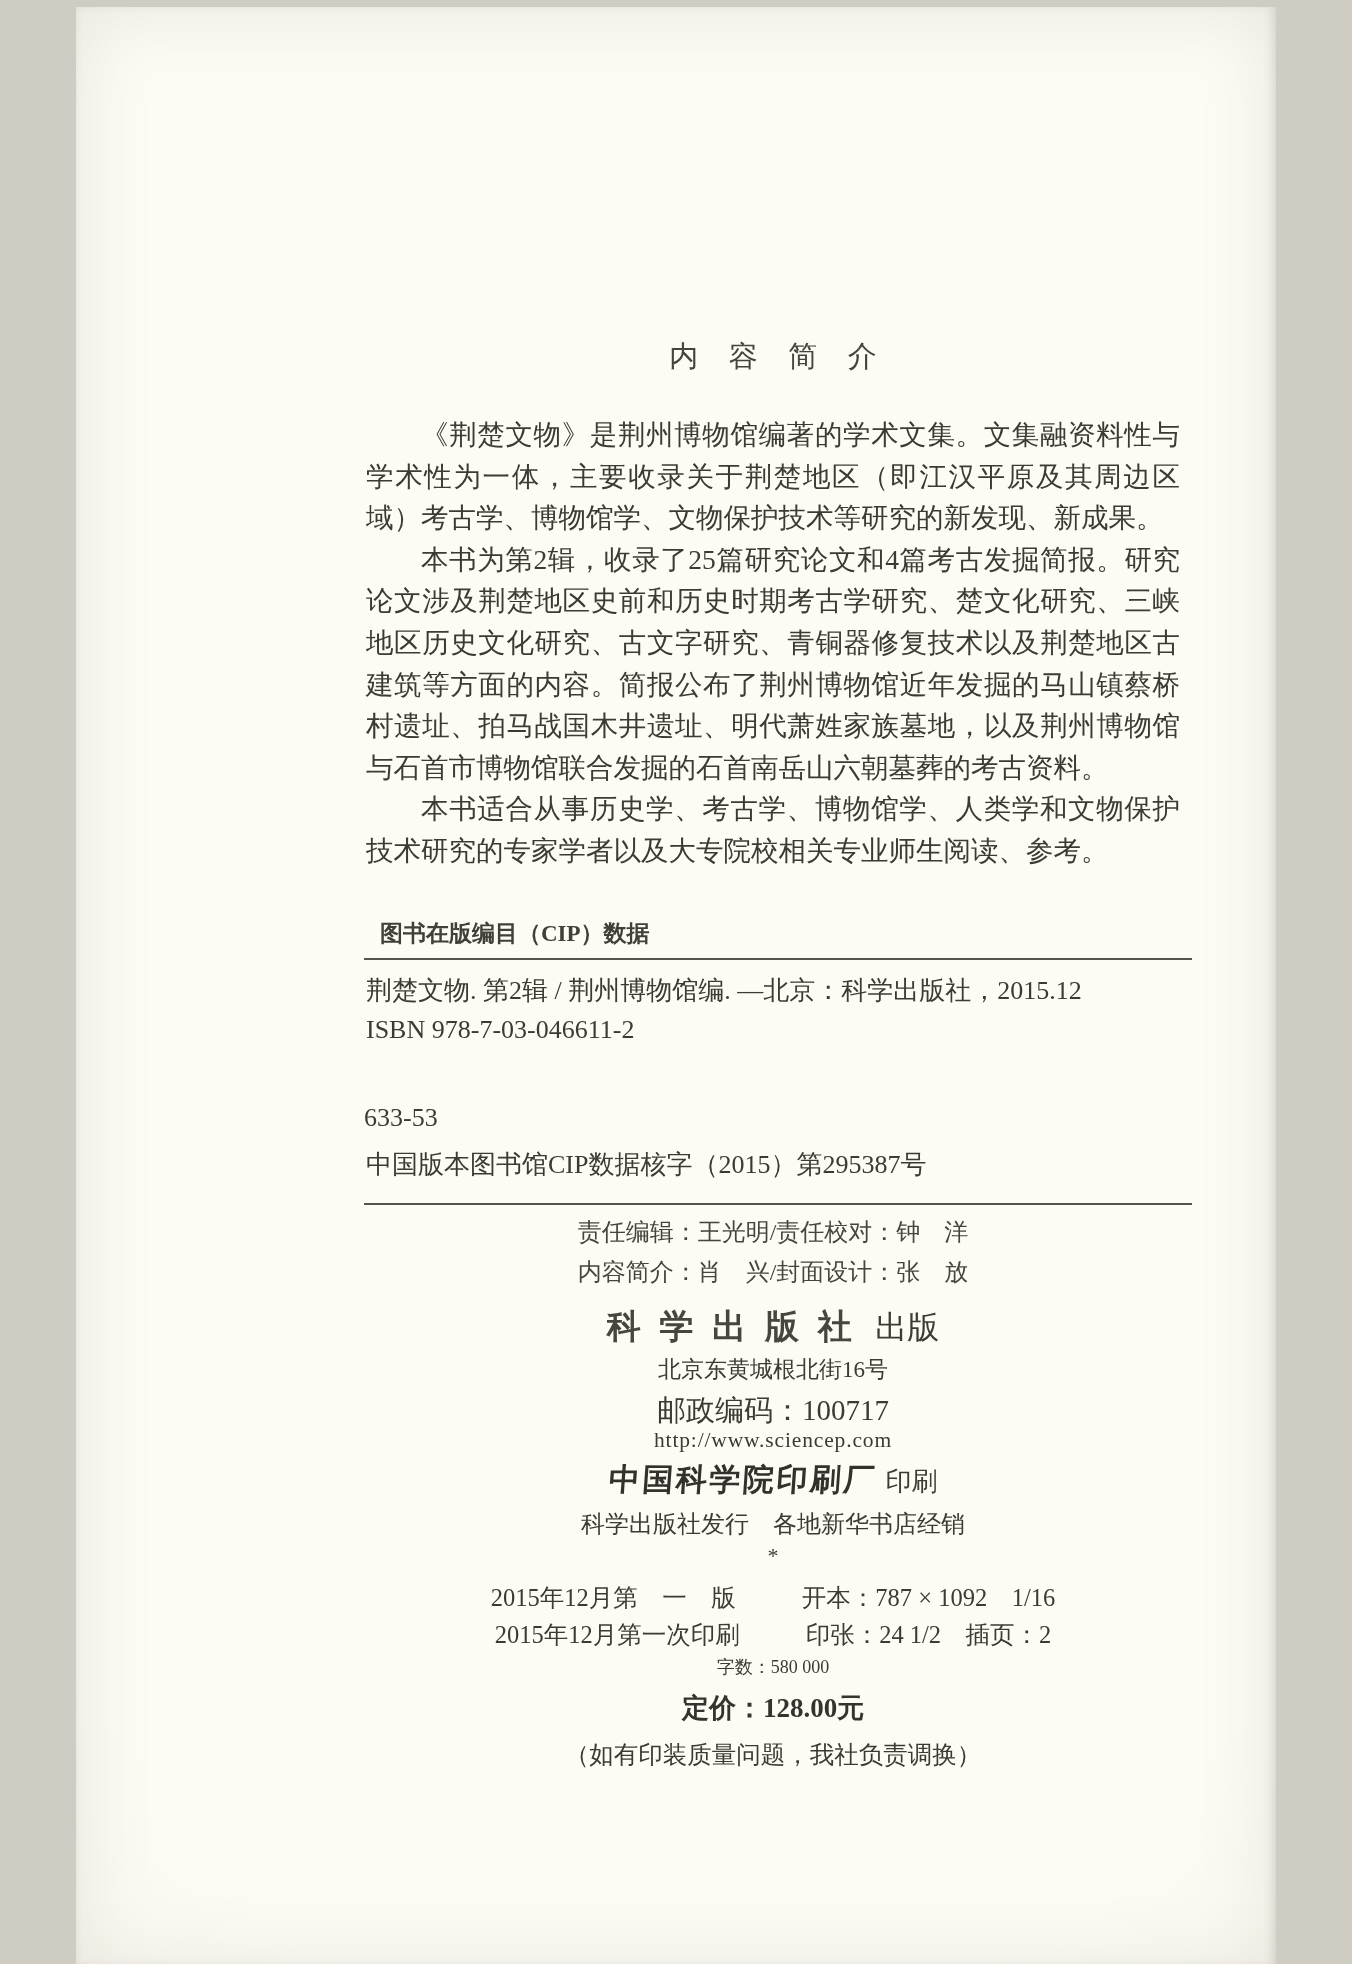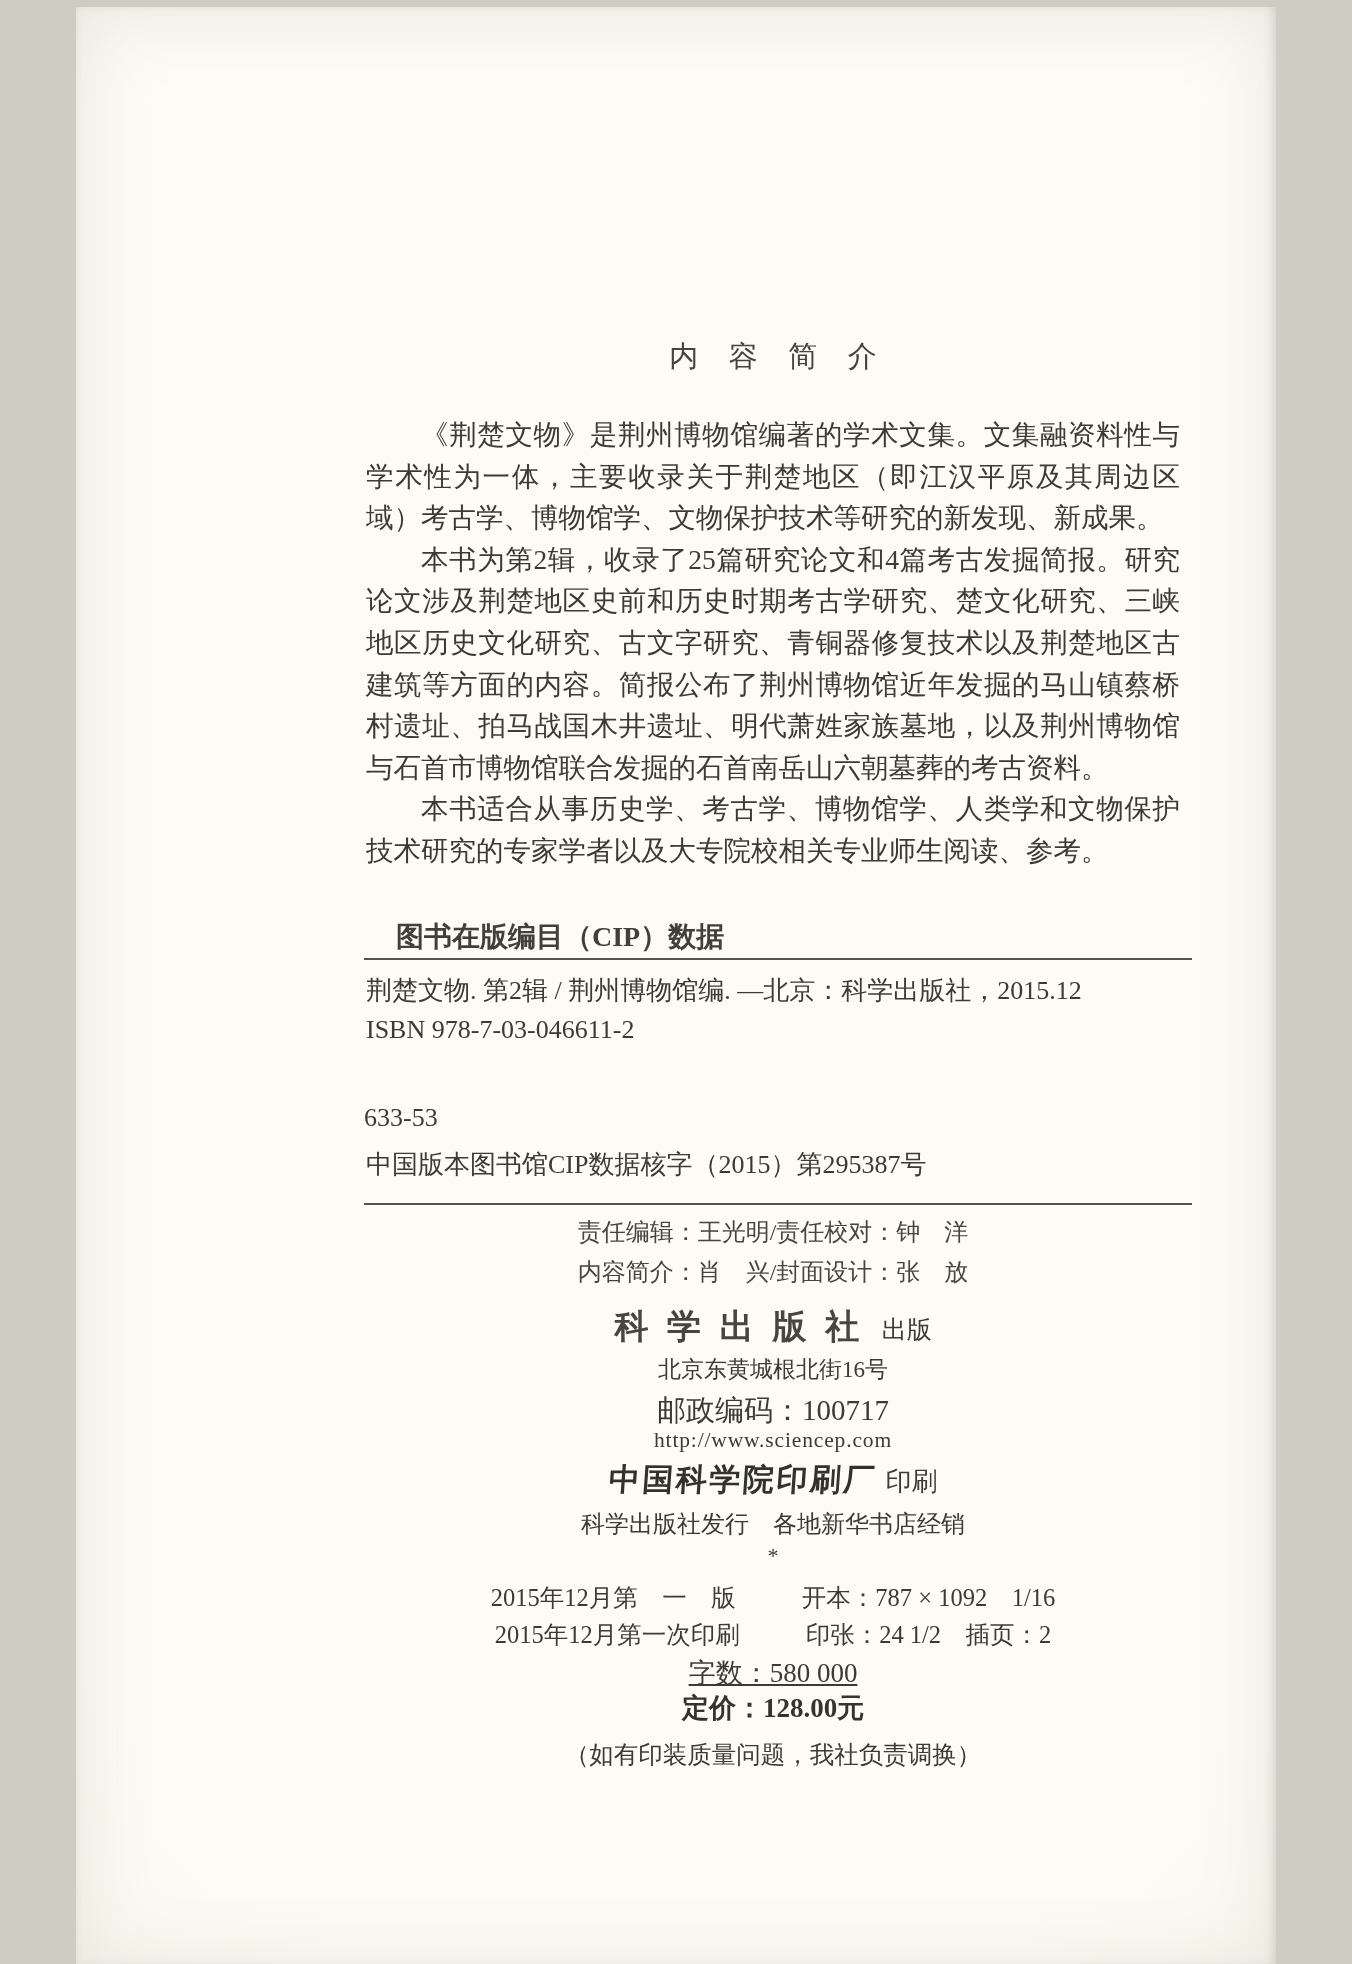--- a/index.html
+++ b/index.html
@@ -21,52 +21,52 @@
     font-size:29px;letter-spacing:1.05em;text-indent:1.05em;
     color:#45433c;
   }
   .intro-body{
     top:407px;
     font-size:27.5px;line-height:41.6px;
     text-align:justify;
   }
   .intro-body p{margin:0;text-indent:2em;}
 
-  .cip-heading{top:911px;left:320px;font-size:28px;font-weight:bold;color:#423f38;}
+  .cip-heading{top:911px;left:304px;font-size:23px;font-weight:bold;color:#423f38;}
   .rule{left:288px;width:828px;height:2px;background:#56534b;}
   .rule-top{top:951px;}
   .rule-bottom{top:1196px;}
   .cip-line{left:290px;font-size:26px;white-space:nowrap;}
   .cip-entry{top:966px;}
   .cip-isbn{top:1008px;}
   .cip-class{top:1051px;}
   .cip-class2{top:1096px;left:288px;}
   .cip-registry{top:1140px;}
 
   .credits{text-align:center;font-size:24px;color:#46443c;}
   .credits-1{top:1209px;}
   .credits-2{top:1249px;}
 
   .c{text-align:center;white-space:nowrap;}
   .pubname{top:1297px;font-size:34px;}
   .pubname .callig{letter-spacing:.55em;font-weight:600;color:#47453e;}
-  .pubname .suffix{font-size:25px;letter-spacing:0;margin-left:.15em;}
+  .pubname .suffix{font-size:32px;letter-spacing:0;margin-left:.15em;}
   .address{top:1347px;font-size:23px;}
   .postcode{top:1384px;font-size:29px;}
   .website{top:1421px;font-size:21.5px;letter-spacing:.04em;}
   .printer{top:1452px;font-size:31px;}
   .printer .callig{font-weight:bold;letter-spacing:.08em;color:#33312b;transform:skewX(-4deg);display:inline-block;}
   .printer .suffix{font-size:26px;font-weight:normal;margin-left:.35em;}
   .distribution{top:1501px;font-size:24px;}
   .star{top:1536px;font-size:22px;}
 
   .edline{display:flex;justify-content:center;gap:66px;font-size:24.5px;text-align:center;}
   .ed1{top:1574px;}
   .ed2{top:1611px;}
-  .words{top:1648px;font-size:27px;text-decoration:underline;}
+  .words{top:1648px;font-size:18px;}
   .price{top:1683px;font-size:27px;font-weight:bold;color:#35332d;}
   .note{top:1731px;font-size:24.5px;}
 </style>
 </head>
 <body>
 
 <div class="page">
 
   <div class="abs col intro-title">内容简介</div>
 

